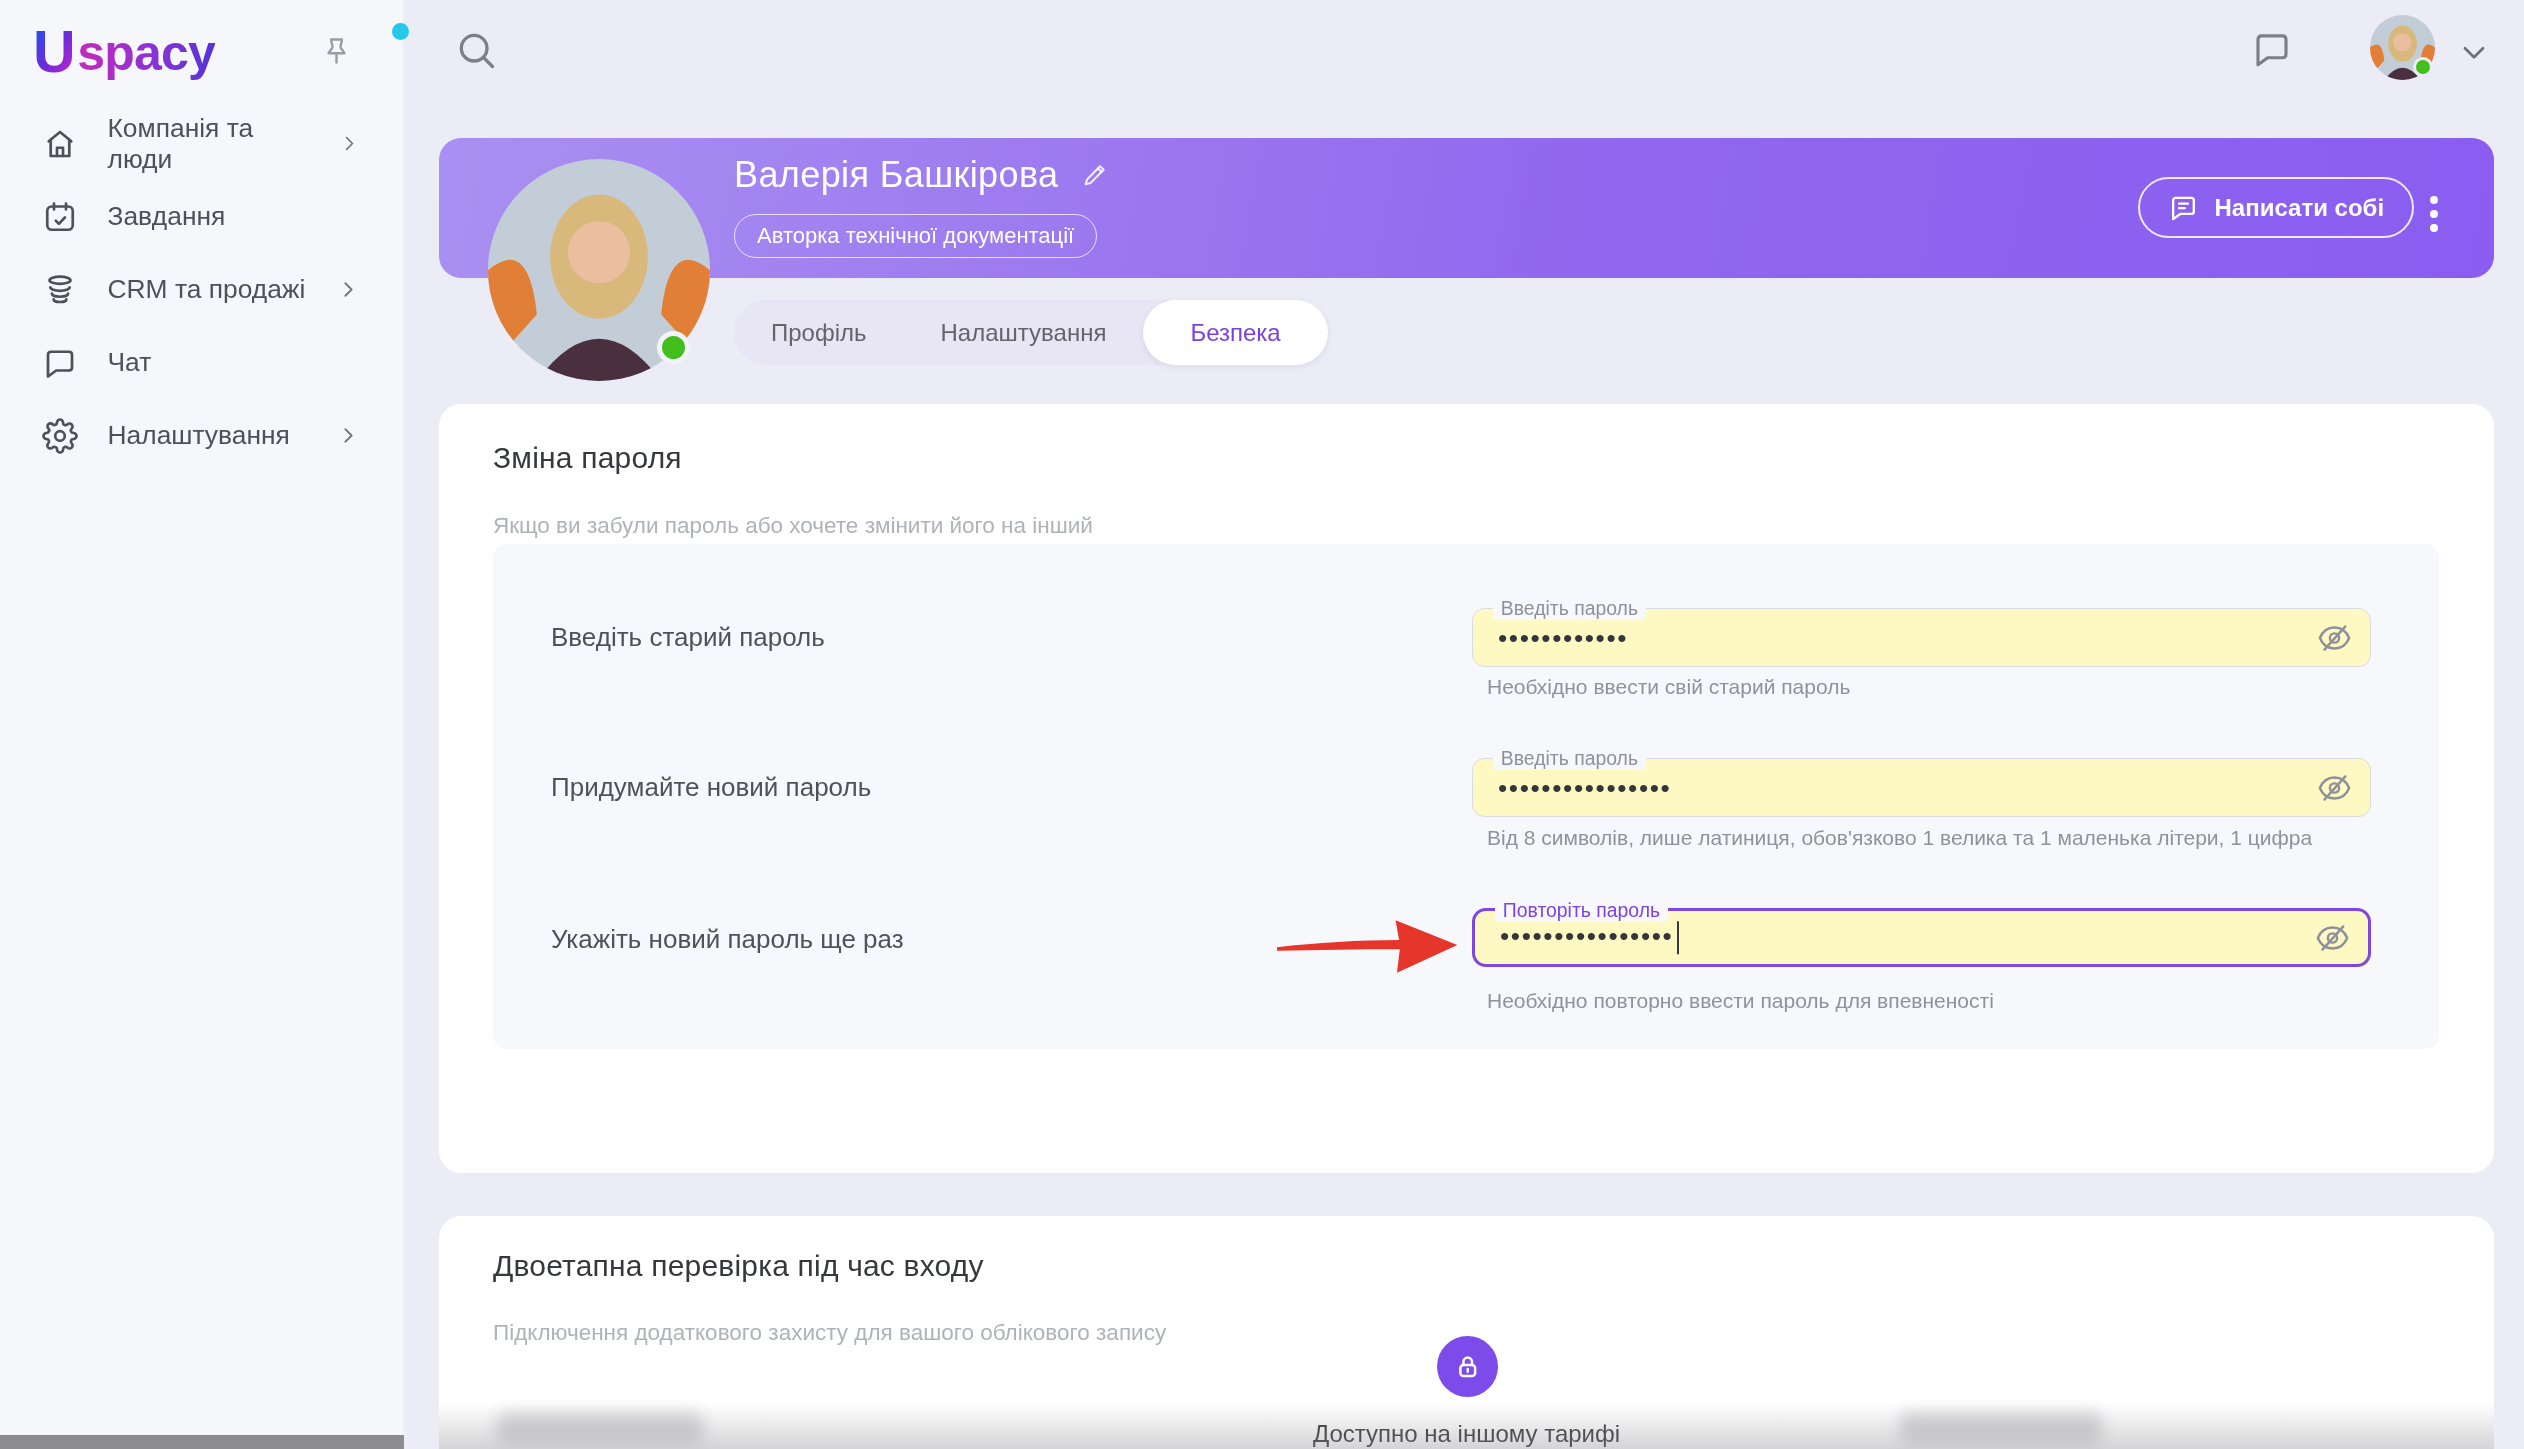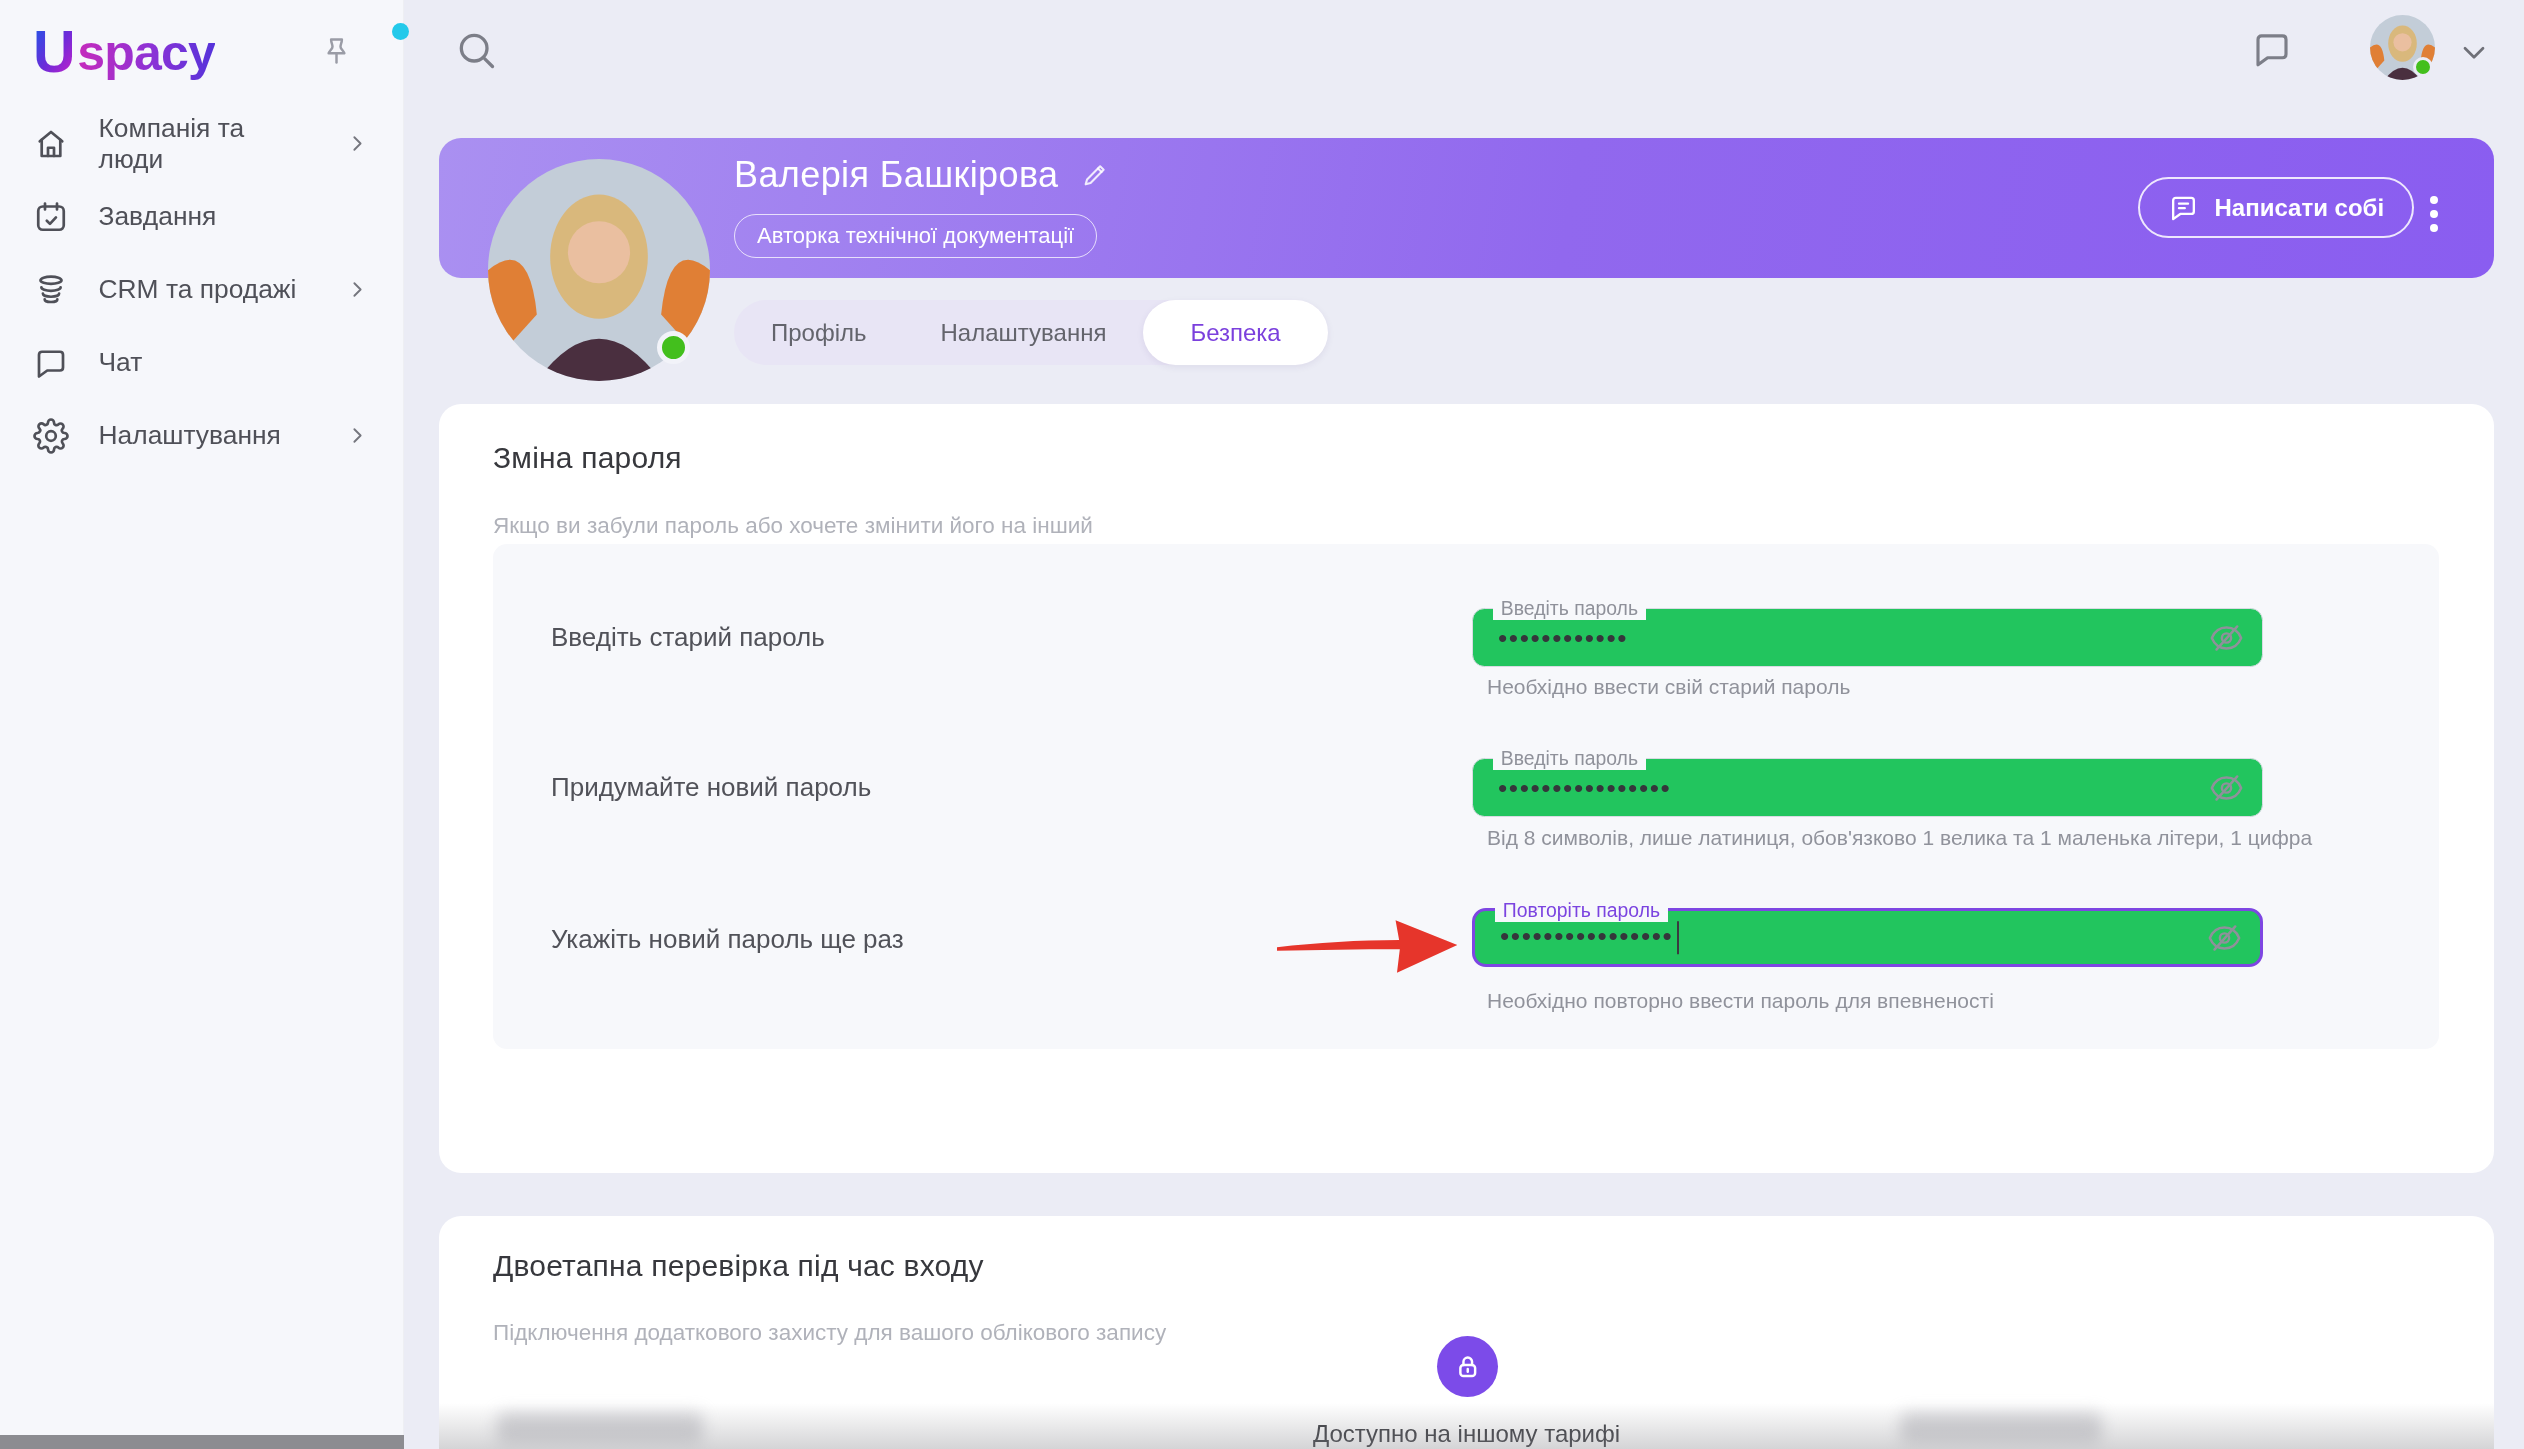--- a/index.html
+++ b/index.html
@@ -15,21 +15,21 @@
   .logo-u { position:relative; font-size:59px; font-weight:800; line-height:1;
     background:linear-gradient(125deg,#2453e6 5%,#6d2bd9 50%,#cb21c9 95%);
     -webkit-background-clip:text; background-clip:text; -webkit-text-fill-color:transparent; }
   .logo-dot { position:absolute; right:-6.2px; top:23px; width:17px; height:17px;
     border-radius:50%; background:#23c9ea; }
   .logo-text { font-size:50px; font-weight:700; letter-spacing:-0.8px; 
     background:linear-gradient(90deg,#c62bbc 0%,#8b32d6 55%,#5533da 100%);
     -webkit-background-clip:text; background-clip:text; -webkit-text-fill-color:transparent; }
   .pin-btn { width:37px; height:37px; color:#9a9ca6; cursor:pointer; }
   .menu { position:absolute; top:107px; left:0; width:100%; }
-  .menu-item { height:73px; display:flex; align-items:center; padding:0 33px;
+  .menu-item { height:73px; display:flex; align-items:center; padding:0 42px;
     gap:29.5px; color:#4f5058; cursor:pointer; }
   .menu-item svg.mi { width:36px; height:36px; flex:none; }
   .menu-label { font-size:26.4px; }
   .menu-chev { margin-left:auto; width:25px; height:25px; color:#75767e; }
   .sidebar-bottom-strip { position:absolute; left:0; bottom:0; width:404px; height:15.5px;
     background:#8c8c91; }
 
   
   .topbar-icon { position:absolute; color:#7c7e88; }
   .search-icon { left:454px; top:28px; width:44px; height:44px; }
@@ -78,22 +78,22 @@
   .card1 { left:439px; top:404px; width:2055px; height:769px; }
   .card-title { position:absolute; left:54px; font-size:30px; color:#37383d;
     font-weight:500; letter-spacing:0.2px; }
   .card-sub { position:absolute; left:54px; font-size:22.5px; color:#b0b2ba;margin-top:17px; }
   .card1 .card-title { top:37px; }
   .card1 .card-sub { top:92px; }
   .panel { position:absolute; left:54px; top:140px; width:1946px; height:505px;
     background:#f7f8fb; border-radius:14px; }
   .row-label { position:absolute; left:58px; transform:translateY(-50%);
     font-size:26px; color:#515259; }
-  .pw-field { position:absolute; left:979px; width:791px; height:59px;
-    background:#22c55e; border:1.6px solid #d9dbe3; border-radius:12.4px; cursor:text; }
+  .pw-field { position:absolute; left:979px; width:899px; height:59px;
+    background:#fef9c3; border:1.6px solid #d9dbe3; border-radius:12.4px; cursor:text; }
   .pw-field--focused { border:3.1px solid #7e46e2; border-radius:14px; }
   .float-label { position:absolute; top:-12.4px; left:20px; padding:0 7.8px;
     font-size:19.4px; color:#8f919a; background:#f7f8fb; line-height:23px; white-space:nowrap; }
   .pw-field--focused .float-label { color:#7b44e0; }
   .pw-value { position:absolute; left:25px; top:50%; transform:translateY(-50%);
     font-size:26.4px; letter-spacing:1.6px; color:#35363b; white-space:nowrap; }
   .caret { display:inline-block; width:2.3px; height:33px; background:#3a3b40;
     vertical-align:middle; margin-left:3.1px; }
   .eye-btn { position:absolute; right:17px; top:50%; transform:translateY(-50%);
     width:37px; height:37px; color:#8f919a; cursor:pointer; }

